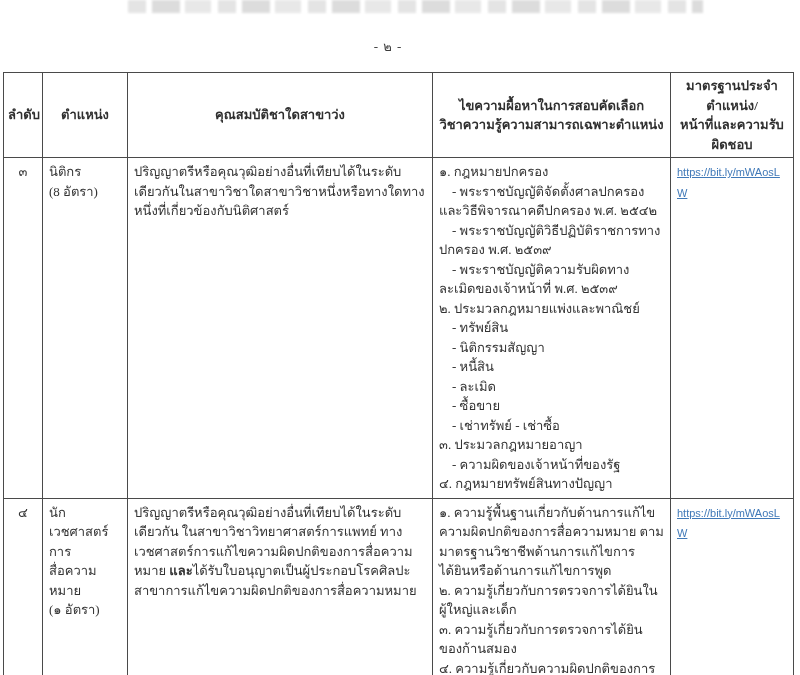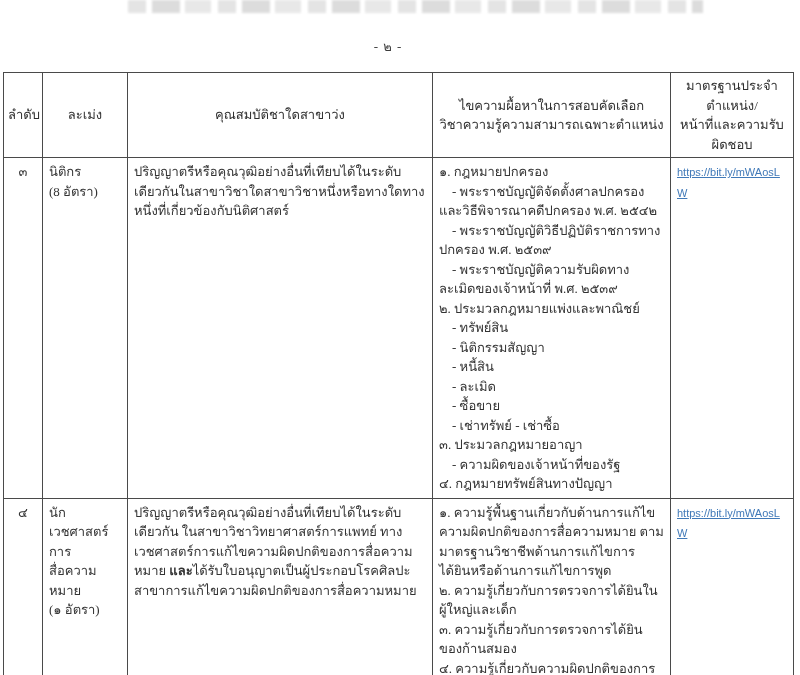--- a/index.html
+++ b/index.html
@@ -43,21 +43,21 @@
     border-collapse: collapse;
     table-layout: fixed;
     font-size: 13px;
     line-height: 19.5px;
   }
   table.doc-table th, table.doc-table td {
     border: 1px solid #4a4a4a;
     overflow: hidden;
   }
   table.doc-table th {
-    font-weight: normal;
+    font-weight: bold;
     text-align: center;
     vertical-align: middle;
     padding: 3px 4px;
     height: 40px;
     white-space: pre-line;
     color: #2f2f2f;
   }
   table.doc-table td {
     vertical-align: top;
     padding: 4px 6px 4px 6px;
@@ -90,21 +90,21 @@
     <colgroup>
       <col style="width:39px">
       <col style="width:85px">
       <col style="width:305px">
       <col style="width:238px">
       <col style="width:123px">
     </colgroup>
     <thead>
       <tr>
         <th>ลำดับ</th>
-        <th>ละเม่ง</th>
+        <th>ตำแหน่ง</th>
         <th>คุณสมบัติชาใดสาขาว่ง</th>
         <th>ไขความผื้อหาในการสอบคัดเลือก
 วิชาความรู้ความสามารถเฉพาะตำแหน่ง</th>
         <th>มาตรฐานประจำตำแหน่ง/
 หน้าที่และความรับผิดชอบ</th>
       </tr>
     </thead>
     <tbody>
       <tr class="row-3">
         <td class="c-no">๓</td>

